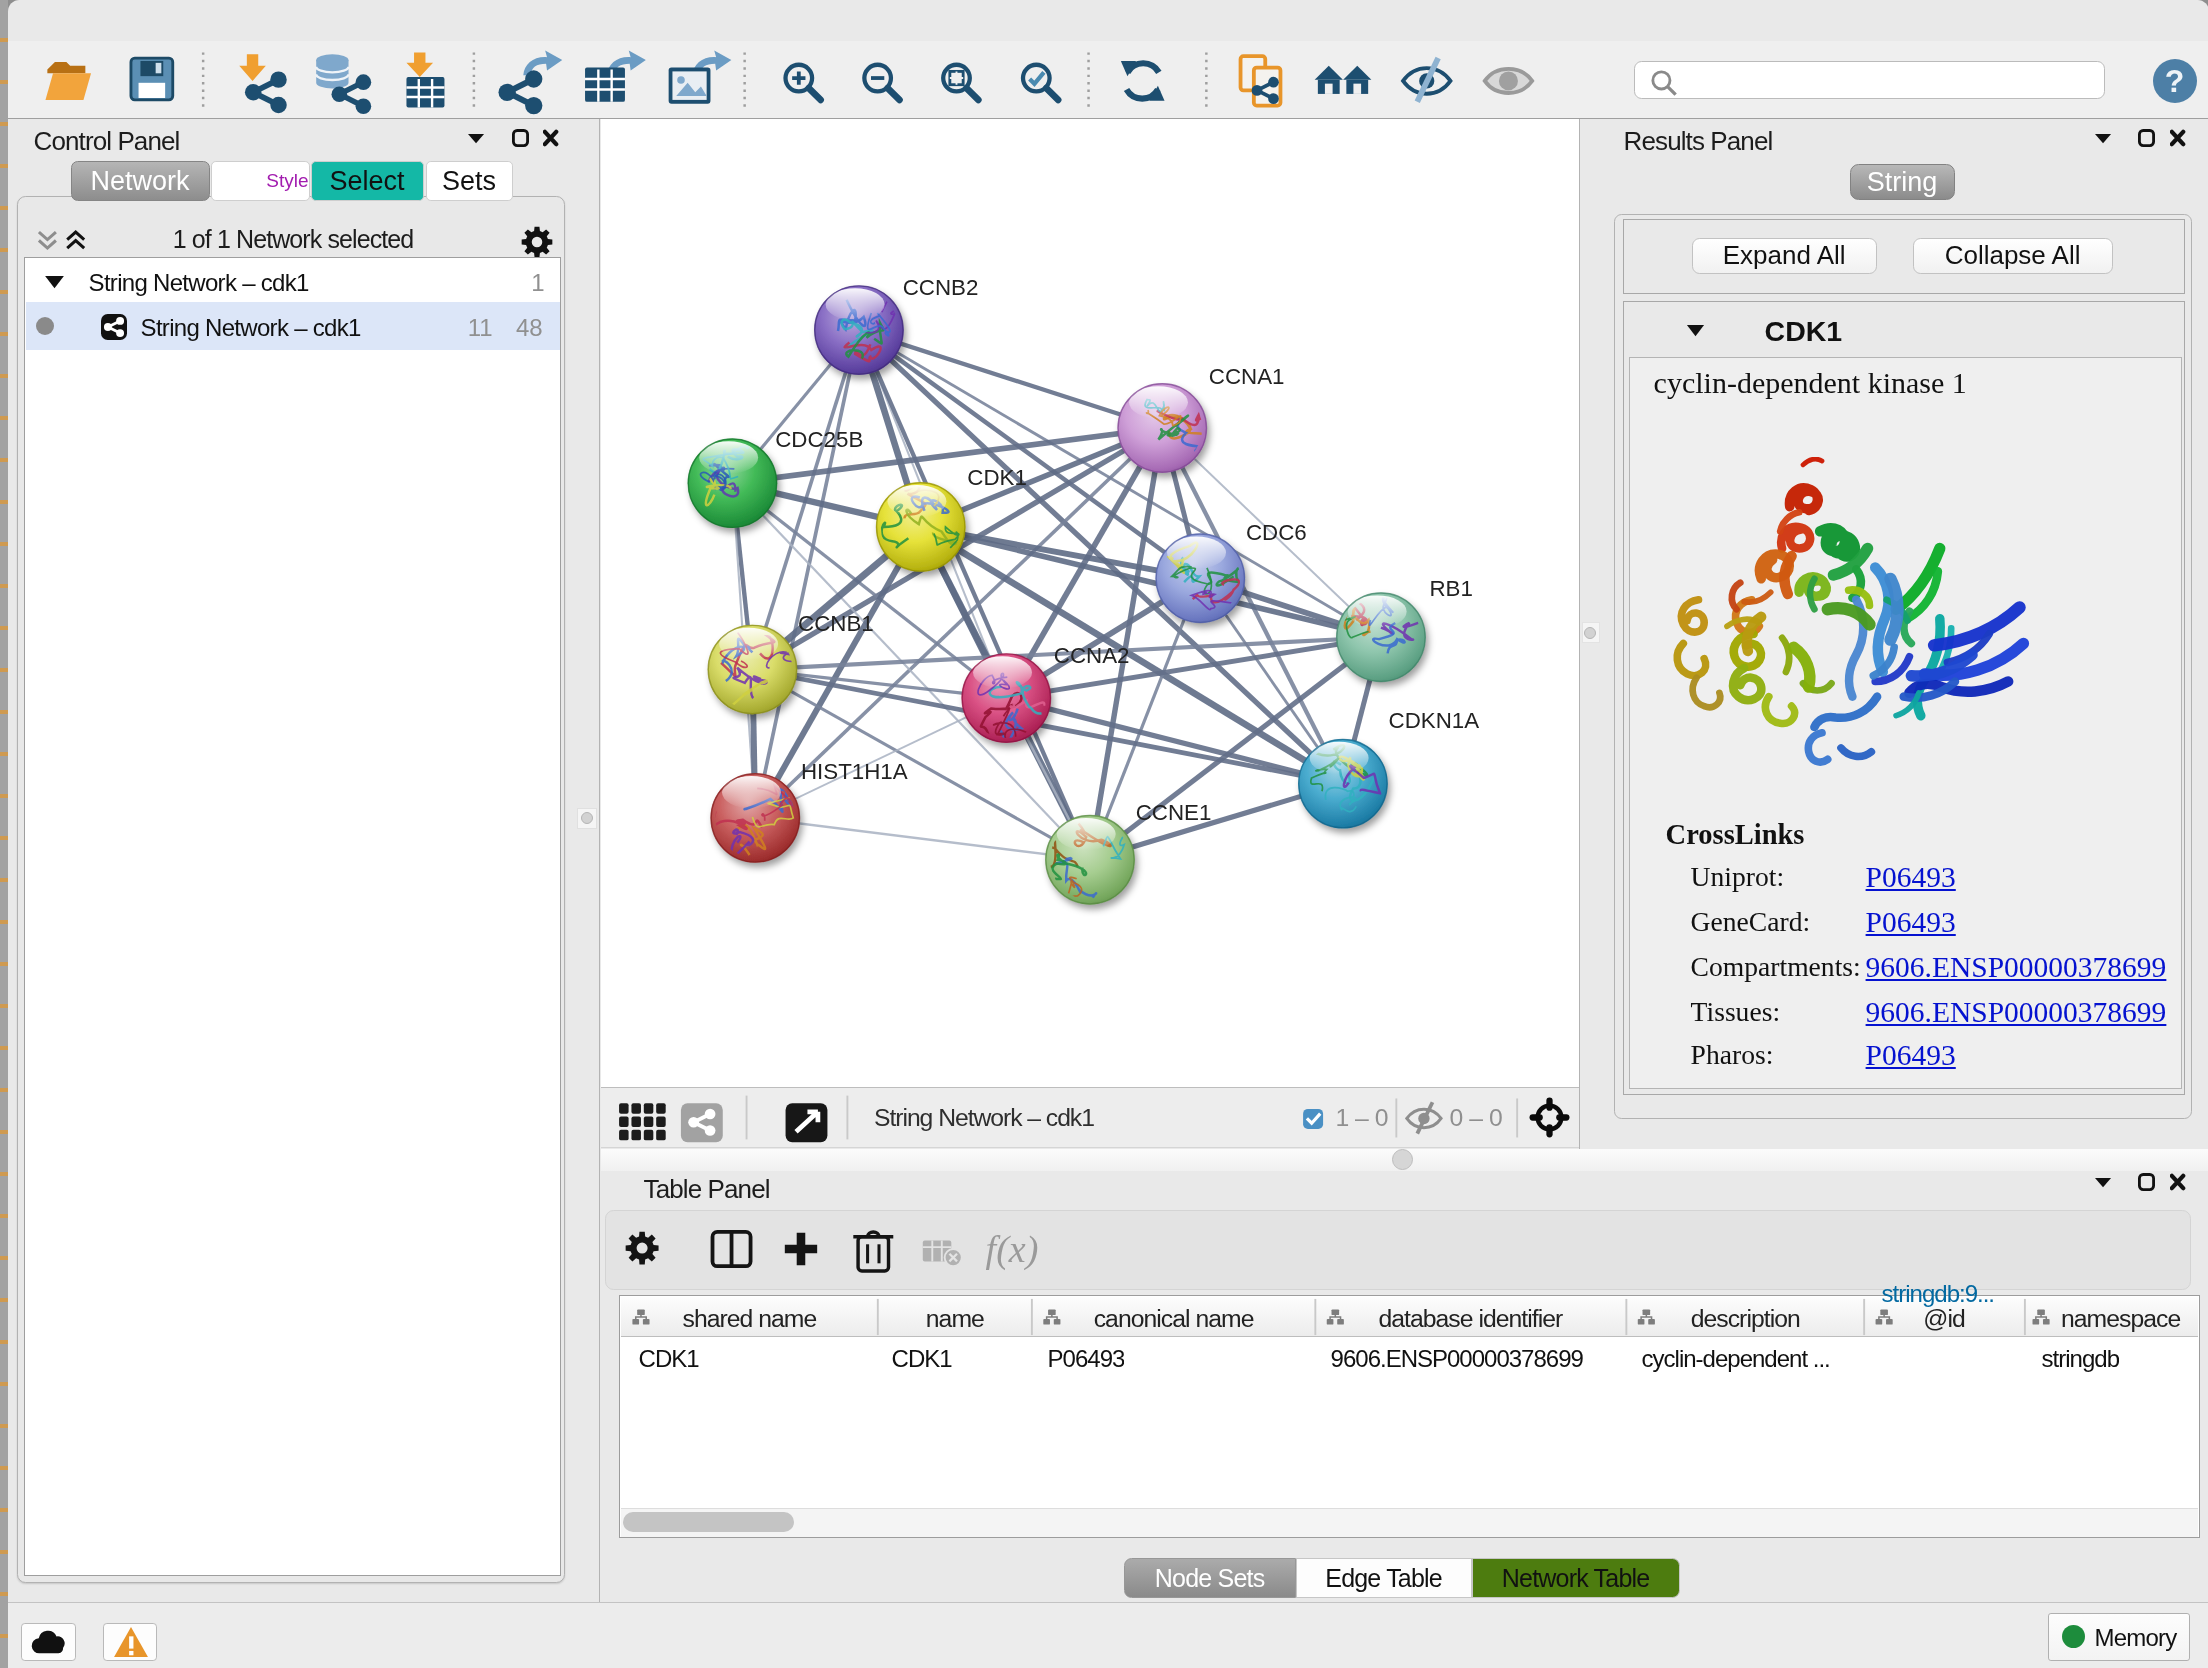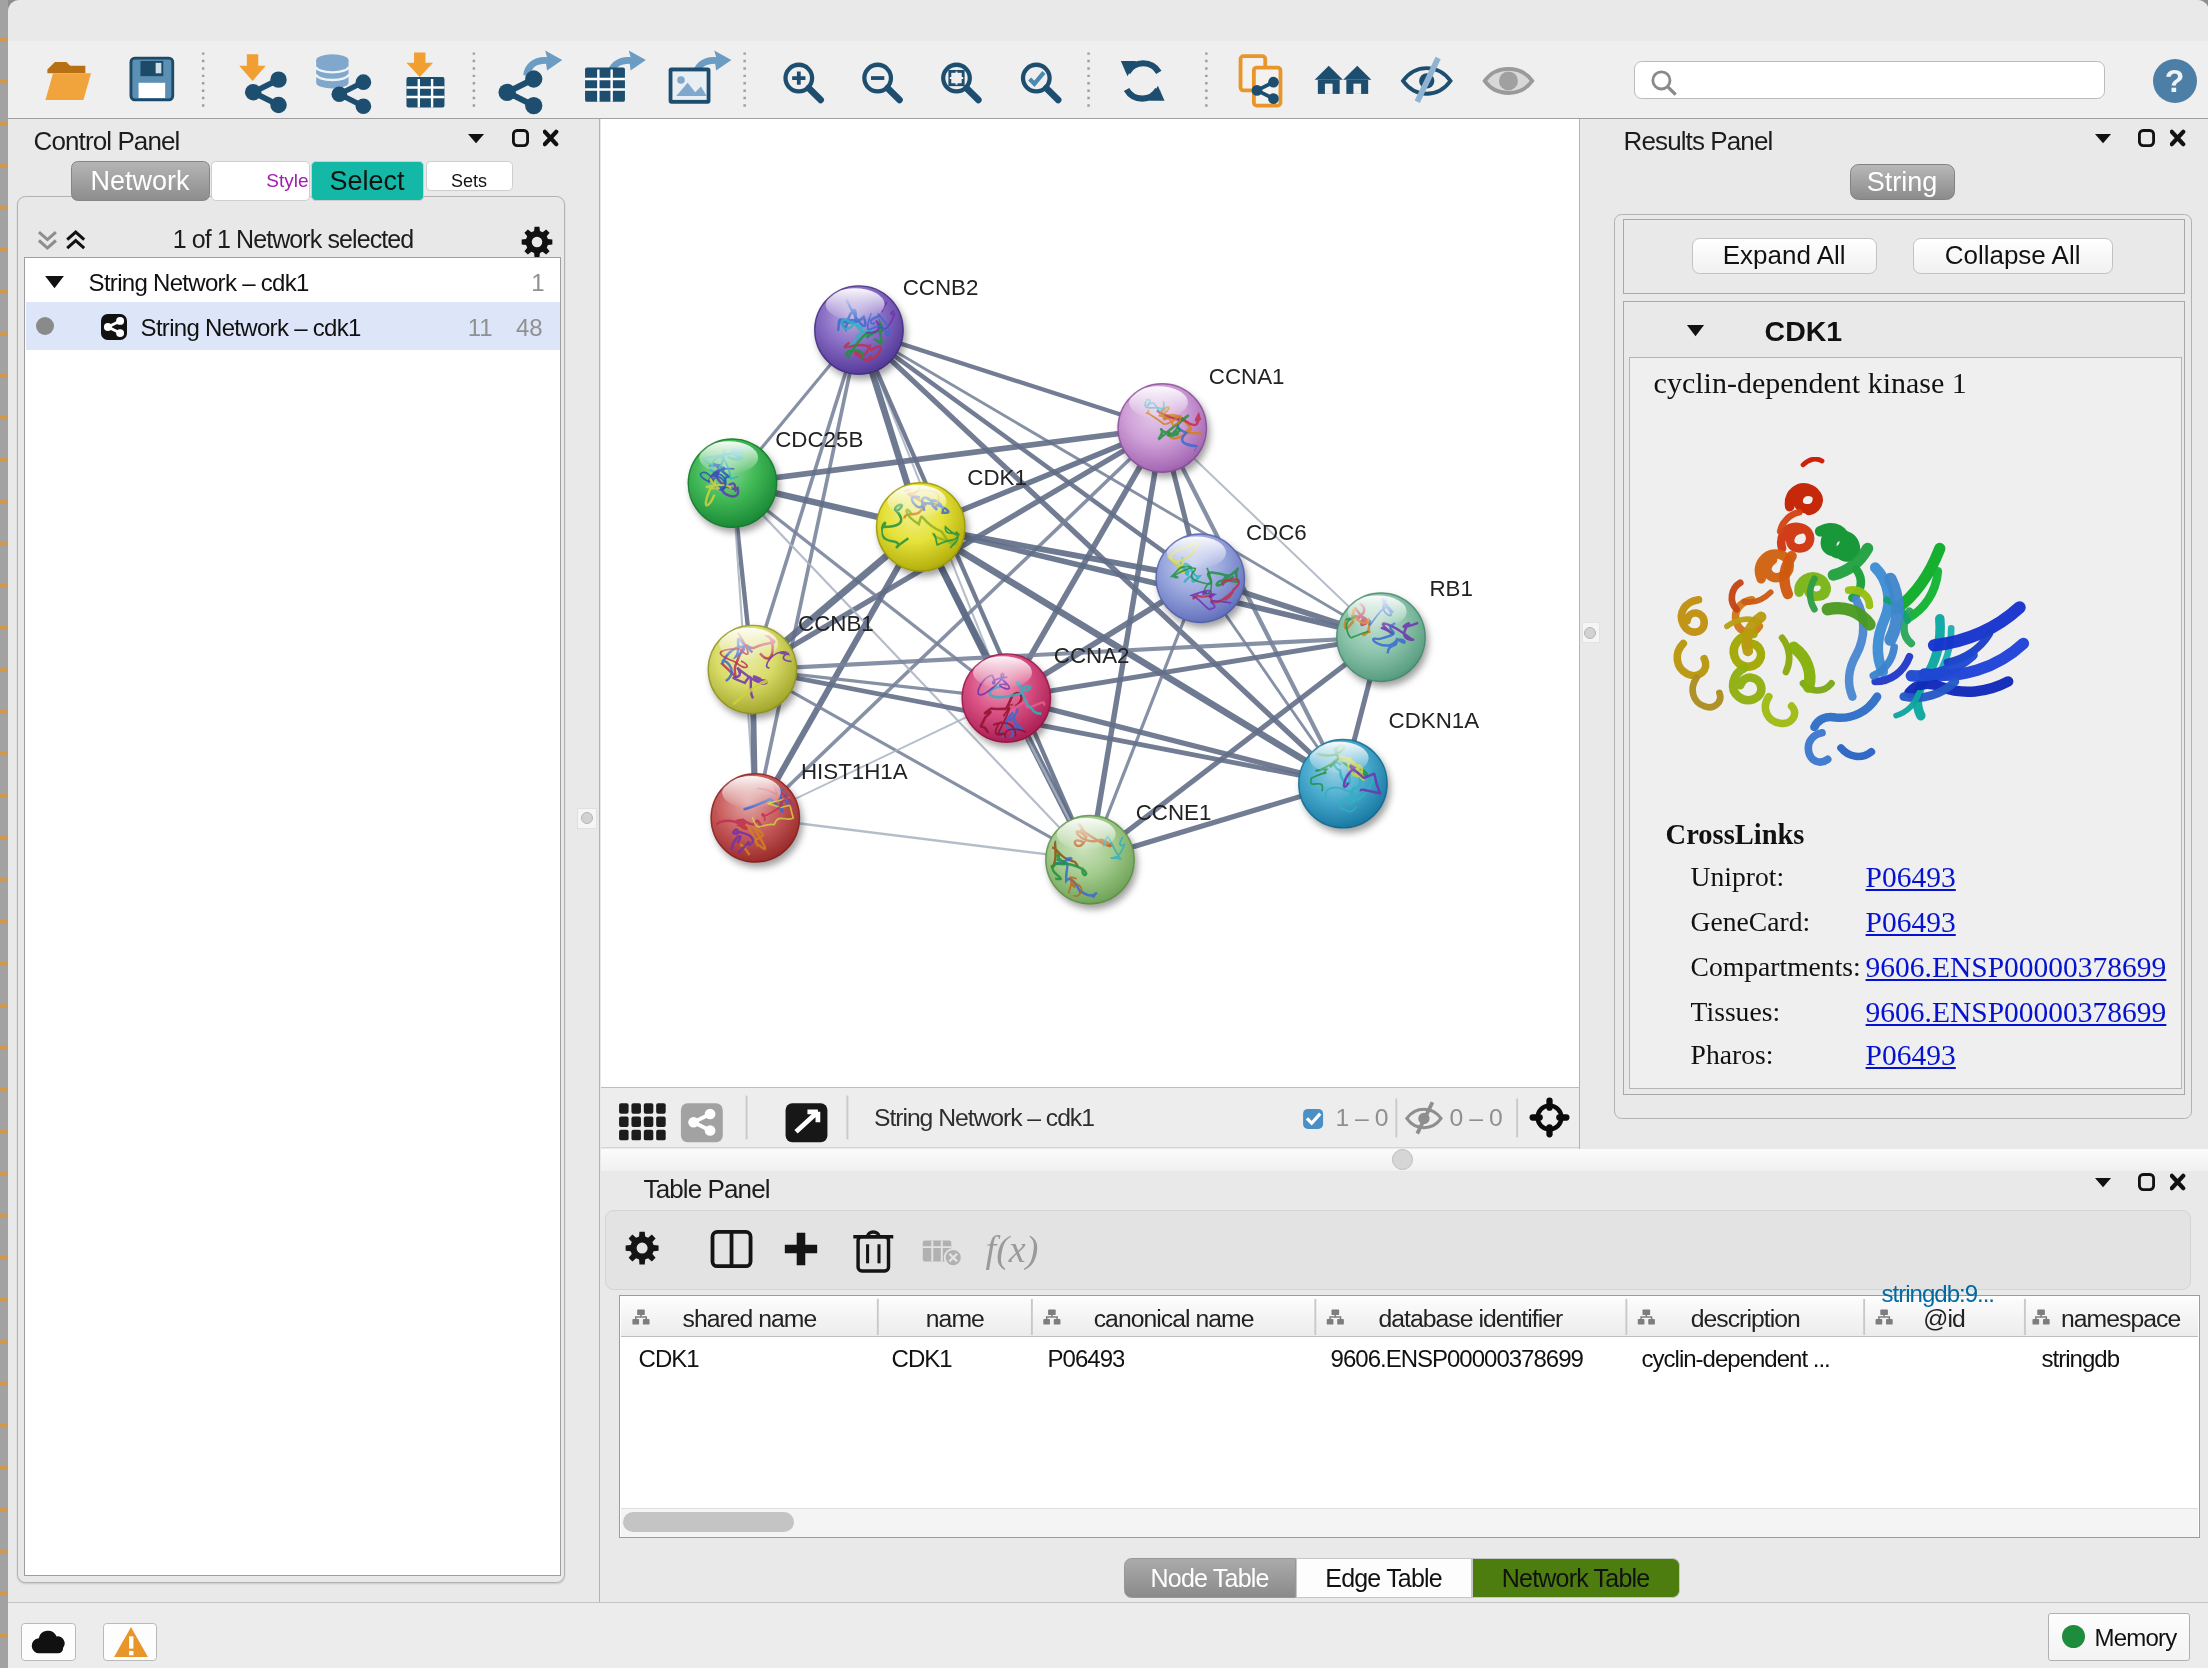--- a/index.html
+++ b/index.html
@@ -148,21 +148,21 @@
     </svg>
     <svg style="position:absolute;left:504px;top:129px;" width="17" height="19" viewBox="0 0 18 20">
       <rect x="1.5" y="1.5" width="15" height="16" rx="4" fill="none" stroke="#111" stroke-width="3"></rect>
     </svg>
     <svg style="position:absolute;left:535px;top:129px;" width="16" height="18" viewBox="0 0 17 19">
       <path d="M2,3 L14,16 M14,3 L2,16" stroke="#111" stroke-width="4.6" stroke-linecap="round"></path>
     </svg>
     <div class="abs" style="left:63px;top:161px;width:139px;height:40px;border-radius:6.7px;background:linear-gradient(#b5b5b5,#8d8d8d);border:1px solid #858585;color:#fff;font-size:27px;text-align:center;line-height:38px;z-index:3">Network</div>
     <div class="abs" style="left:203px;top:161px;width:99px;height:40px;border-radius:4.8px;background:#fff;border:1px solid #cecece;color:#a21caf;font-size:19px;text-align:right;line-height:38px;z-index:3">Style</div>
     <div class="abs" style="left:303px;top:161px;width:113px;height:40px;border-radius:4.8px;background:#14b8a6;border:1px solid #cecece;color:#111;font-size:27px;text-align:center;line-height:38px;z-index:3">Select</div>
-    <div class="abs" style="left:418px;top:161px;width:87px;height:30px;border-radius:4.8px;background:#fff;border:1px solid #cecece;color:#111;font-size:18px;text-align:center;line-height:38px;z-index:3">Sets</div>
+    <div class="abs" style="left:418px;top:161px;width:87px;height:40px;border-radius:4.8px;background:#fff;border:1px solid #cecece;color:#111;font-size:27px;text-align:center;line-height:38px;z-index:3">Sets</div>
     <div class="abs" style="left:9.5px;top:196px;width:548px;height:1387px;background:#e8e8e8;border:1.9px solid #b2b2b2;border-radius:8.6px;box-shadow:0 1px 1.9px rgba(0,0,0,0.15)"></div>
     <svg style="position:absolute;left:30px;top:230px;" width="49" height="21" viewBox="0 0 52 22">
       <path d="M1,2 L10,10 L19,2 M1,11 L10,19 L19,11" fill="none" stroke="#8d8d8d" stroke-width="3.2"></path>
       <g transform="translate(30,0)">
         <path d="M1,10 L10,2 L19,10 M1,19 L10,11 L19,19" fill="none" stroke="#111" stroke-width="3.2"></path>
       </g>
     </svg>
     <div class="abs" style="left:17px;top:225px;width:537px;text-align:center;font-size:25px;color:#1c1c1c;letter-spacing:-0.9px">1 of 1 Network selected</div>
     <svg style="position:absolute;left:513px;top:226px;" width="32" height="32" viewBox="0 0 34 34">
       <g fill="#111">
@@ -741,21 +741,21 @@
     </svg>
     <div class="abs" style="left:631px;top:1345px;font-size:24px;letter-spacing:-1px;color:#111;white-space:nowrap;overflow:hidden;max-width:228px">CDK1</div>
     <div class="abs" style="left:884px;top:1345px;font-size:24px;letter-spacing:-1px;color:#111;white-space:nowrap;overflow:hidden;max-width:133px">CDK1</div>
     <div class="abs" style="left:1040px;top:1345px;font-size:24px;letter-spacing:-1px;color:#111;white-space:nowrap;overflow:hidden;max-width:257px">P06493</div>
     <div class="abs" style="left:1323px;top:1345px;font-size:24px;letter-spacing:-1px;color:#111;white-space:nowrap;overflow:hidden;max-width:285px">9606.ENSP00000378699</div>
     <div class="abs" style="left:1634px;top:1345px;font-size:24px;letter-spacing:-1px;color:#111;white-space:nowrap;overflow:hidden;max-width:214px">cyclin-dependent ...</div>
     <div class="abs" style="left:1874px;top:1280px;font-size:24px;letter-spacing:-1px;color:#0369a1;white-space:nowrap;overflow:hidden;max-width:136px">stringdb:9...</div>
     <div class="abs" style="left:2034px;top:1345px;font-size:24px;letter-spacing:-1px;color:#111;white-space:nowrap;overflow:hidden;max-width:152px">stringdb</div>
     <div class="abs" style="left:613px;top:1508px;width:1577px;height:28.5px;background:#f4f4f4;border-top:1px solid #ddd"></div>
     <div class="abs" style="left:615px;top:1512px;width:171px;height:20px;border-radius:10.5px;background:#c4c4c4"></div>
-    <div class="abs" style="left:1116px;top:1558px;width:172px;height:40px;background:linear-gradient(#ababab,#8a8a8a);border:1px solid #979797;border-radius:7.6px 0 0 7.6px;color:#fff;font-size:25px;letter-spacing:-0.8px;text-align:center;line-height:38px">Node Table</div>
+    <div class="abs" style="left:1116px;top:1558px;width:172px;height:40px;background:linear-gradient(#ababab,#8a8a8a);border:1px solid #979797;border-radius:7.6px 0 0 7.6px;color:#fff;font-size:25px;letter-spacing:-0.8px;text-align:center;line-height:38px">Node Sets</div>
     <div class="abs" style="left:1288px;top:1558px;width:176px;height:40px;background:#fdfdfd;border:1px solid #c6c6c6;color:#111;font-size:25px;letter-spacing:-0.8px;text-align:center;line-height:38px">Edge Table</div>
     <div class="abs" style="left:1464px;top:1558px;width:208px;height:40px;background:#4d7c0f;border:1px solid #c6c6c6;border-radius:0 7.6px 7.6px 0;color:#111;font-size:25px;letter-spacing:-0.8px;text-align:center;line-height:38px">Network Table</div>
     <div class="abs" style="left:0;top:1602px;width:2201px;height:67px;background:#ececec;border-top:1.9px solid #c3c3c3"></div>
     <div class="abs" style="left:13.3px;top:1623px;width:55px;height:38px;background:#fdfdfd;border:1.9px solid #b9b9b9;border-radius:3.8px"></div>
     <svg style="position:absolute;left:21px;top:1627px;" width="42" height="30" viewBox="0 0 44 32">
       <path d="M11,28 a8,8 0 0 1 -1,-16 a10,10 0 0 1 19,-2 a7.5,7.5 0 0 1 7,12 a6,6 0 0 1 -5,6 Z" fill="#111"></path>
     </svg>
     <div class="abs" style="left:95px;top:1623px;width:54px;height:38px;background:#fdfdfd;border:1.9px solid #b9b9b9;border-radius:3.8px"></div>
     <svg style="position:absolute;left:105px;top:1626px;" width="36" height="32" viewBox="0 0 38 34">
       <polygon points="19,1 37,33 1,33" fill="#e8952a"></polygon>

